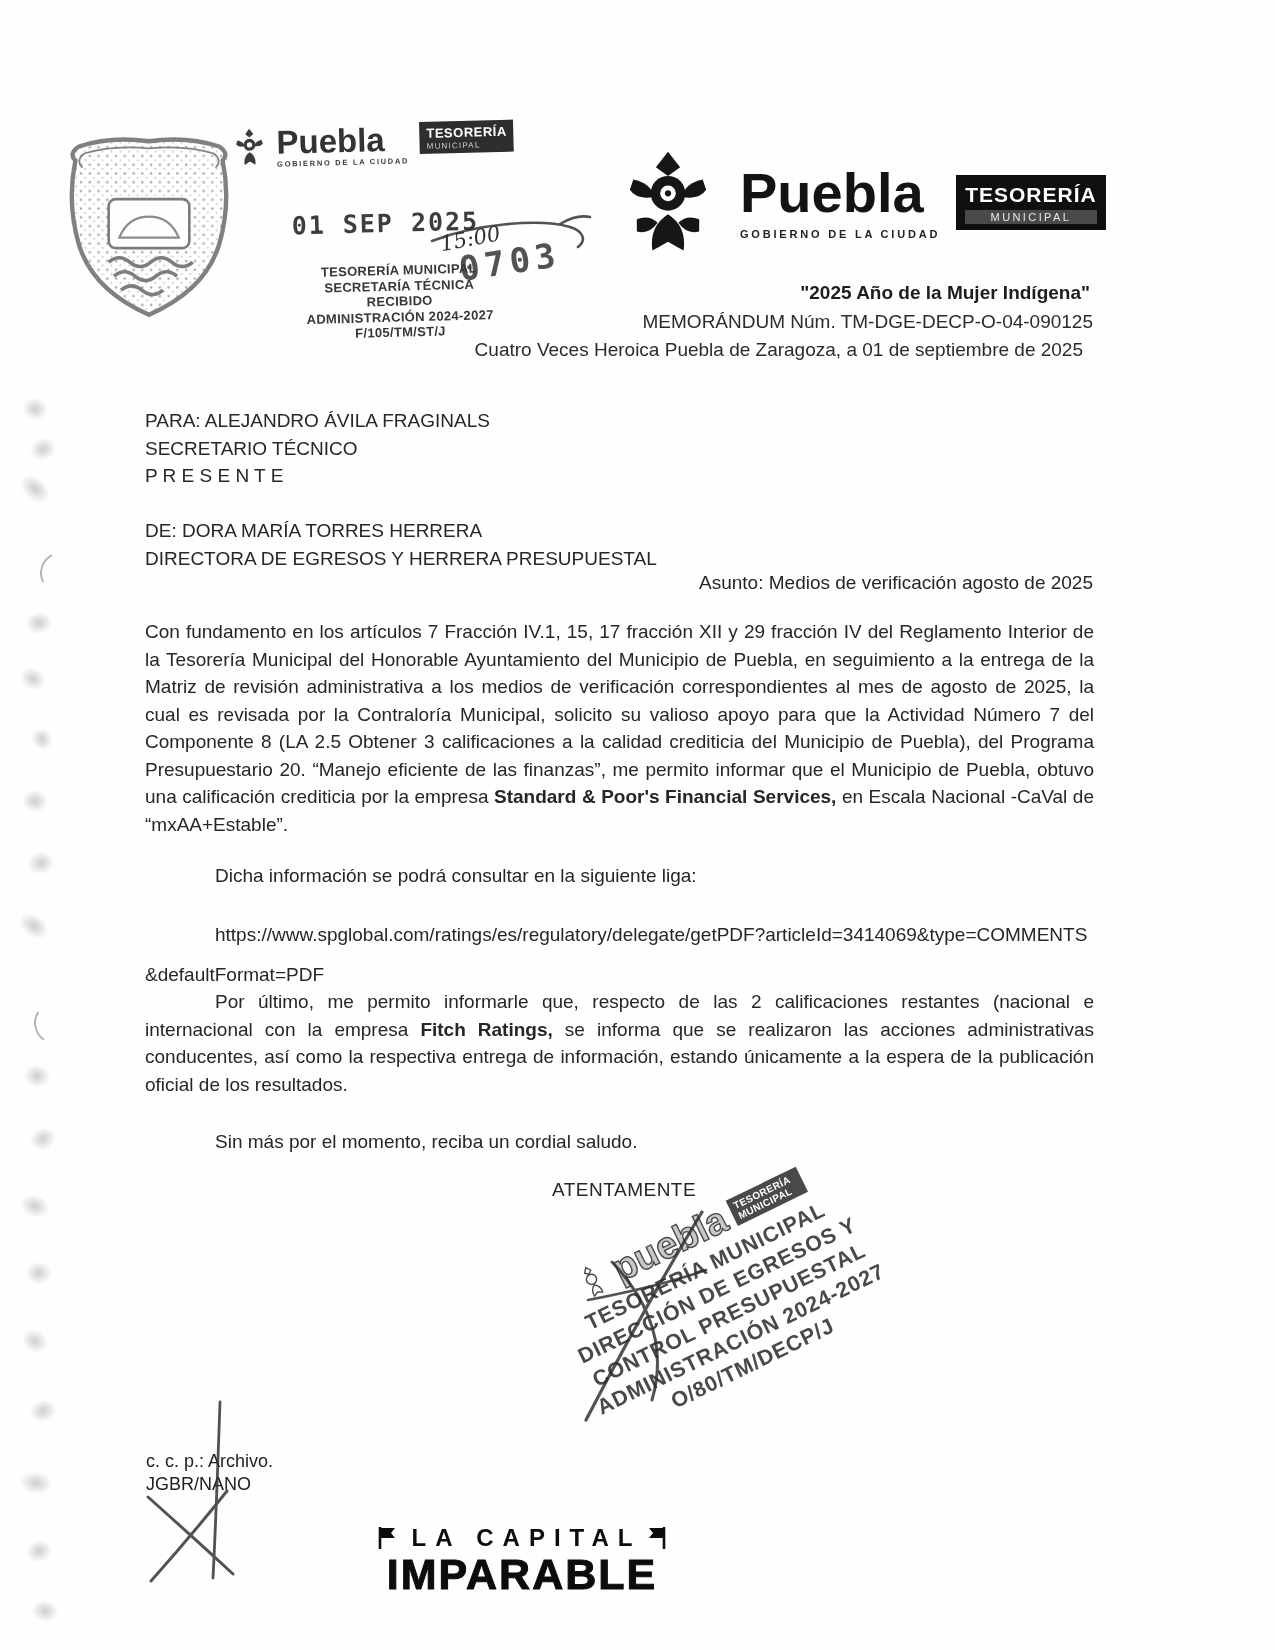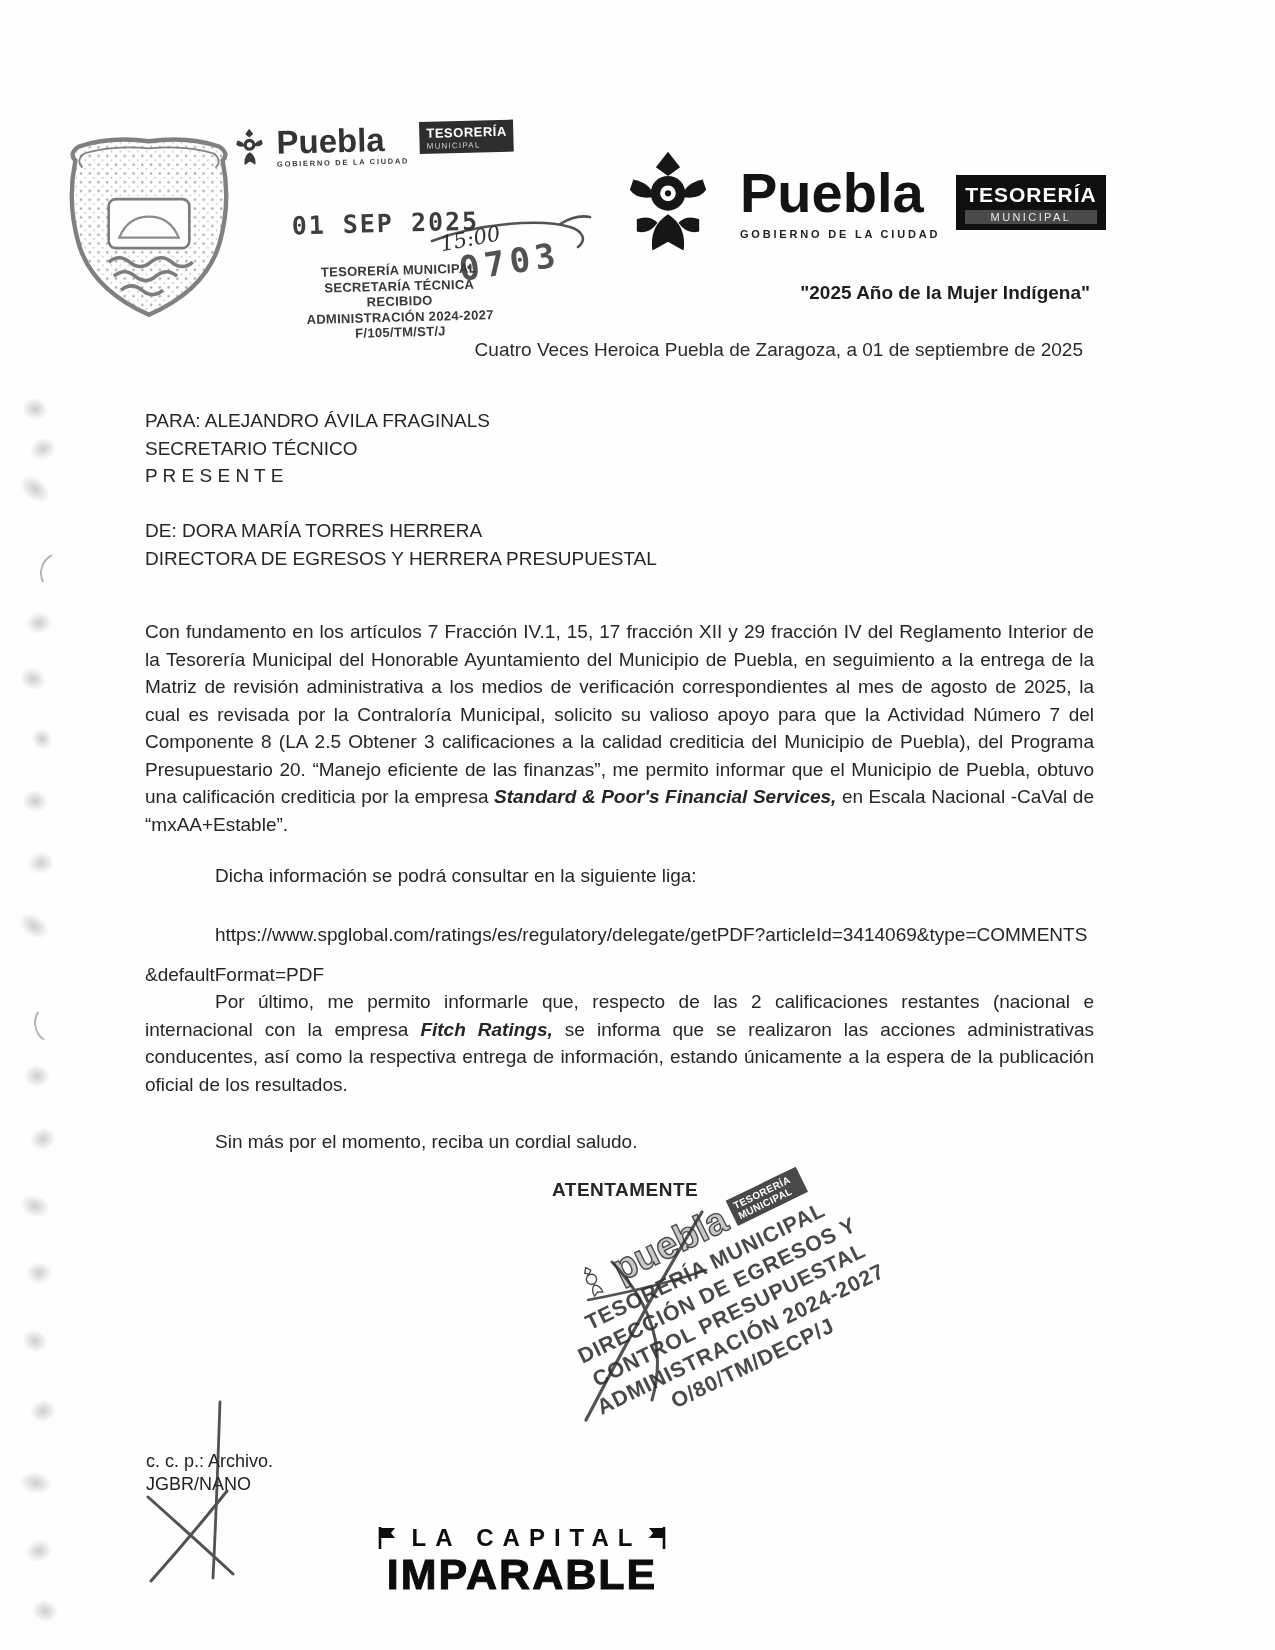--- a/index.html
+++ b/index.html
@@ -51,23 +51,23 @@
   
   .blk{position:absolute;left:145px;font-size:19px;line-height:27.5px;color:#262626}
   .recipient{top:407px}
   .sender{top:517px}
   .subject{top:569px;width:948px;text-align:right}
   .p1{top:618px;width:949px;text-align:justify}
   .p2{top:862px;left:215px}
   .linkp{top:915px;width:952px;word-break:break-all;text-indent:70px;line-height:40px}
   .p3{top:988px;width:949px;text-align:justify;text-indent:70px}
   .p4{top:1128px;left:215px}
-  .atent{top:1176px;left:552px;font-weight:bold;letter-spacing:.5px}
+  .atent{top:1176px;left:552px;font-weight:normal;letter-spacing:.5px}
   .bd{font-weight:normal}
-  .bi{font-weight:bold;font-style:italic}
+  .bi{font-weight:bold;}
 
   
   .sig{position:absolute;left:515px;top:1208px;width:410px;transform:rotate(-26deg);
     text-align:center;color:#3a3a3a;opacity:.92}
   .sig-logo{display:flex;justify-content:center;align-items:center;gap:8px;margin-bottom:4px}
   .sig-puebla{font-size:38px;font-weight:bold;color:#c4c4c4;-webkit-text-stroke:1.4px #3a3a3a;line-height:1}
   .sig-box{background:#3a3a3a;color:#fff;font-size:10px;font-weight:bold;padding:3px 5px;
     letter-spacing:.4px;text-align:left;line-height:11px;width:78px}
   .sig-lines{font-size:21.5px;line-height:27px;font-weight:bold;letter-spacing:.8px}
 
@@ -177,33 +177,38 @@
       <div class="hdr-puebla">Puebla</div>
       <div class="hdr-gob">GOBIERNO DE LA CIUDAD</div>
     </div>
     <div class="hdr-box">
       <div class="l1">TESORERÍA</div>
       <div class="l2">MUNICIPAL</div>
     </div>
   </div>
 
   <div class="slogan">"2025 Año de la Mujer Indígena"</div>
+  <div class="memo">MEMORÁNDUM Núm. TM-DGE-DECP-O-04-090125</div>
   <div class="placedate">Cuatro Veces Heroica Puebla de Zaragoza, a 01 de septiembre de 2025</div>
 
   <div class="blk recipient">
     <div class="bd">PARA: ALEJANDRO ÁVILA FRAGINALS</div>
     <div>SECRETARIO TÉCNICO</div>
     <div>P R E S E N T E</div>
   </div>
 
   <div class="blk sender">
     <div class="bd">DE: DORA MARÍA TORRES HERRERA</div>
     <div>DIRECTORA DE EGRESOS Y HERRERA PRESUPUESTAL</div>
   </div>
 
+  <div class="blk subject">
+    <span class="bd">Asunto:</span>
+    <span>Medios de verificación agosto de 2025</span>
+  </div>
 
   <div class="blk p1"><span>Con fundamento en los artículos 7 Fracción IV.1, 15, 17 fracción XII y 29 fracción IV del Reglamento Interior de la Tesorería Municipal del Honorable Ayuntamiento del Municipio de Puebla, en seguimiento a la entrega de la </span><span class="bd">Matriz de revisión administrativa a los medios de verificación correspondientes al mes de agosto de 2025,</span><span> la cual es revisada por la Contraloría Municipal, solicito su valioso apoyo para que la Actividad Número 7 del Componente 8 (LA 2.5 Obtener 3 calificaciones a la calidad crediticia del Municipio de Puebla), del Programa Presupuestario 20. “Manejo eficiente de las finanzas”, me permito informar que el Municipio de Puebla, obtuvo una calificación crediticia por la empresa </span><span class="bi">Standard &amp; Poor's Financial Services,</span><span> en </span><span class="bd">Escala Nacional -CaVal de “mxAA+Estable”.</span></div>
 
   <div class="blk p2">Dicha información se podrá consultar en la siguiente liga:</div>
 
   <div class="blk linkp">https://www.spglobal.com/ratings/es/regulatory/delegate/getPDF?articleId=3414069&amp;type=COMMENTS&amp;defaultFormat=PDF</div>
 
   <div class="blk p3"><span>Por último, me permito informarle que, respecto de las 2 calificaciones restantes (nacional e internacional con la empresa </span><span class="bi">Fitch Ratings,</span><span> se informa que se realizaron las acciones administrativas conducentes, así como la respectiva entrega de información, estando únicamente a la espera de la publicación oficial de los resultados.</span></div>
 
   <div class="blk p4">Sin más por el momento, reciba un cordial saludo.</div>

